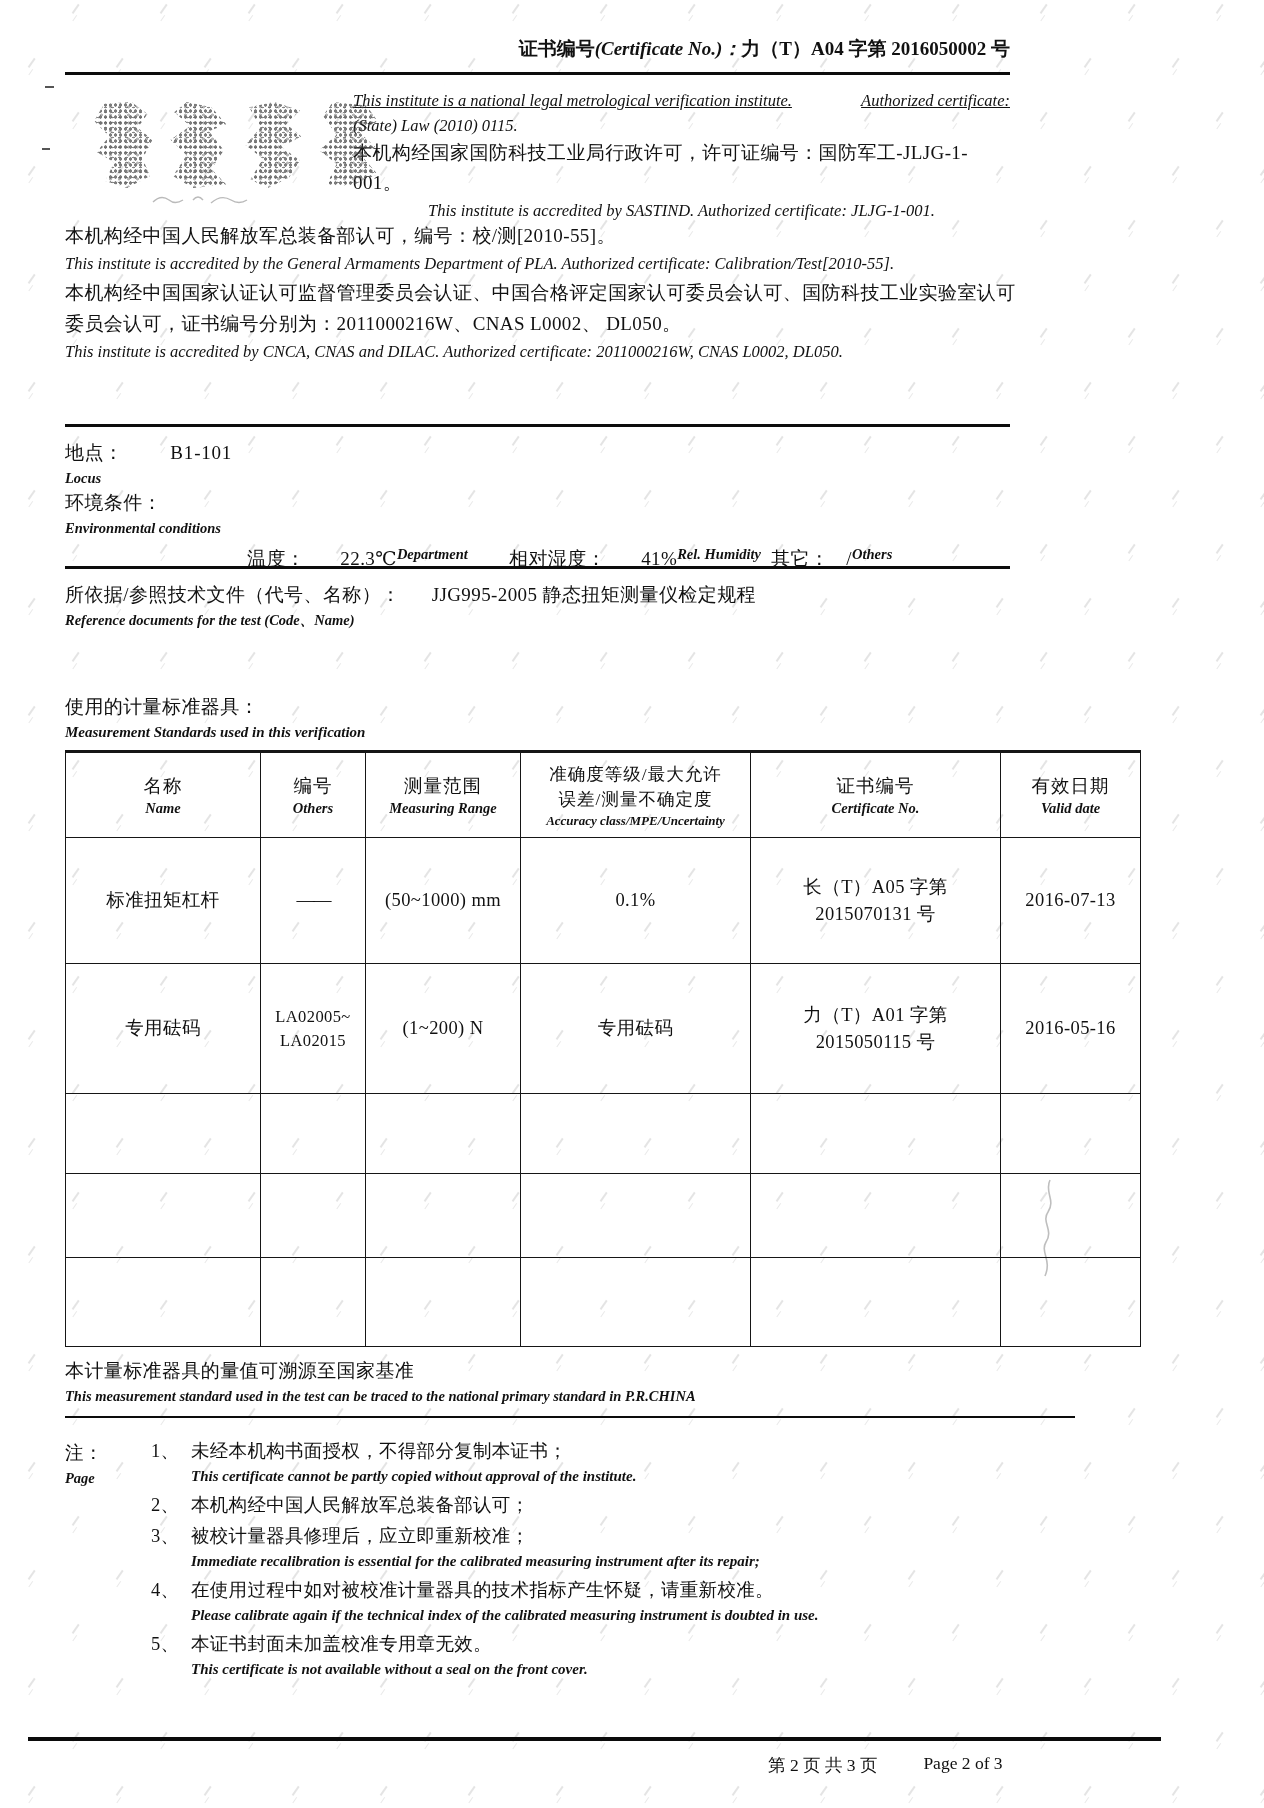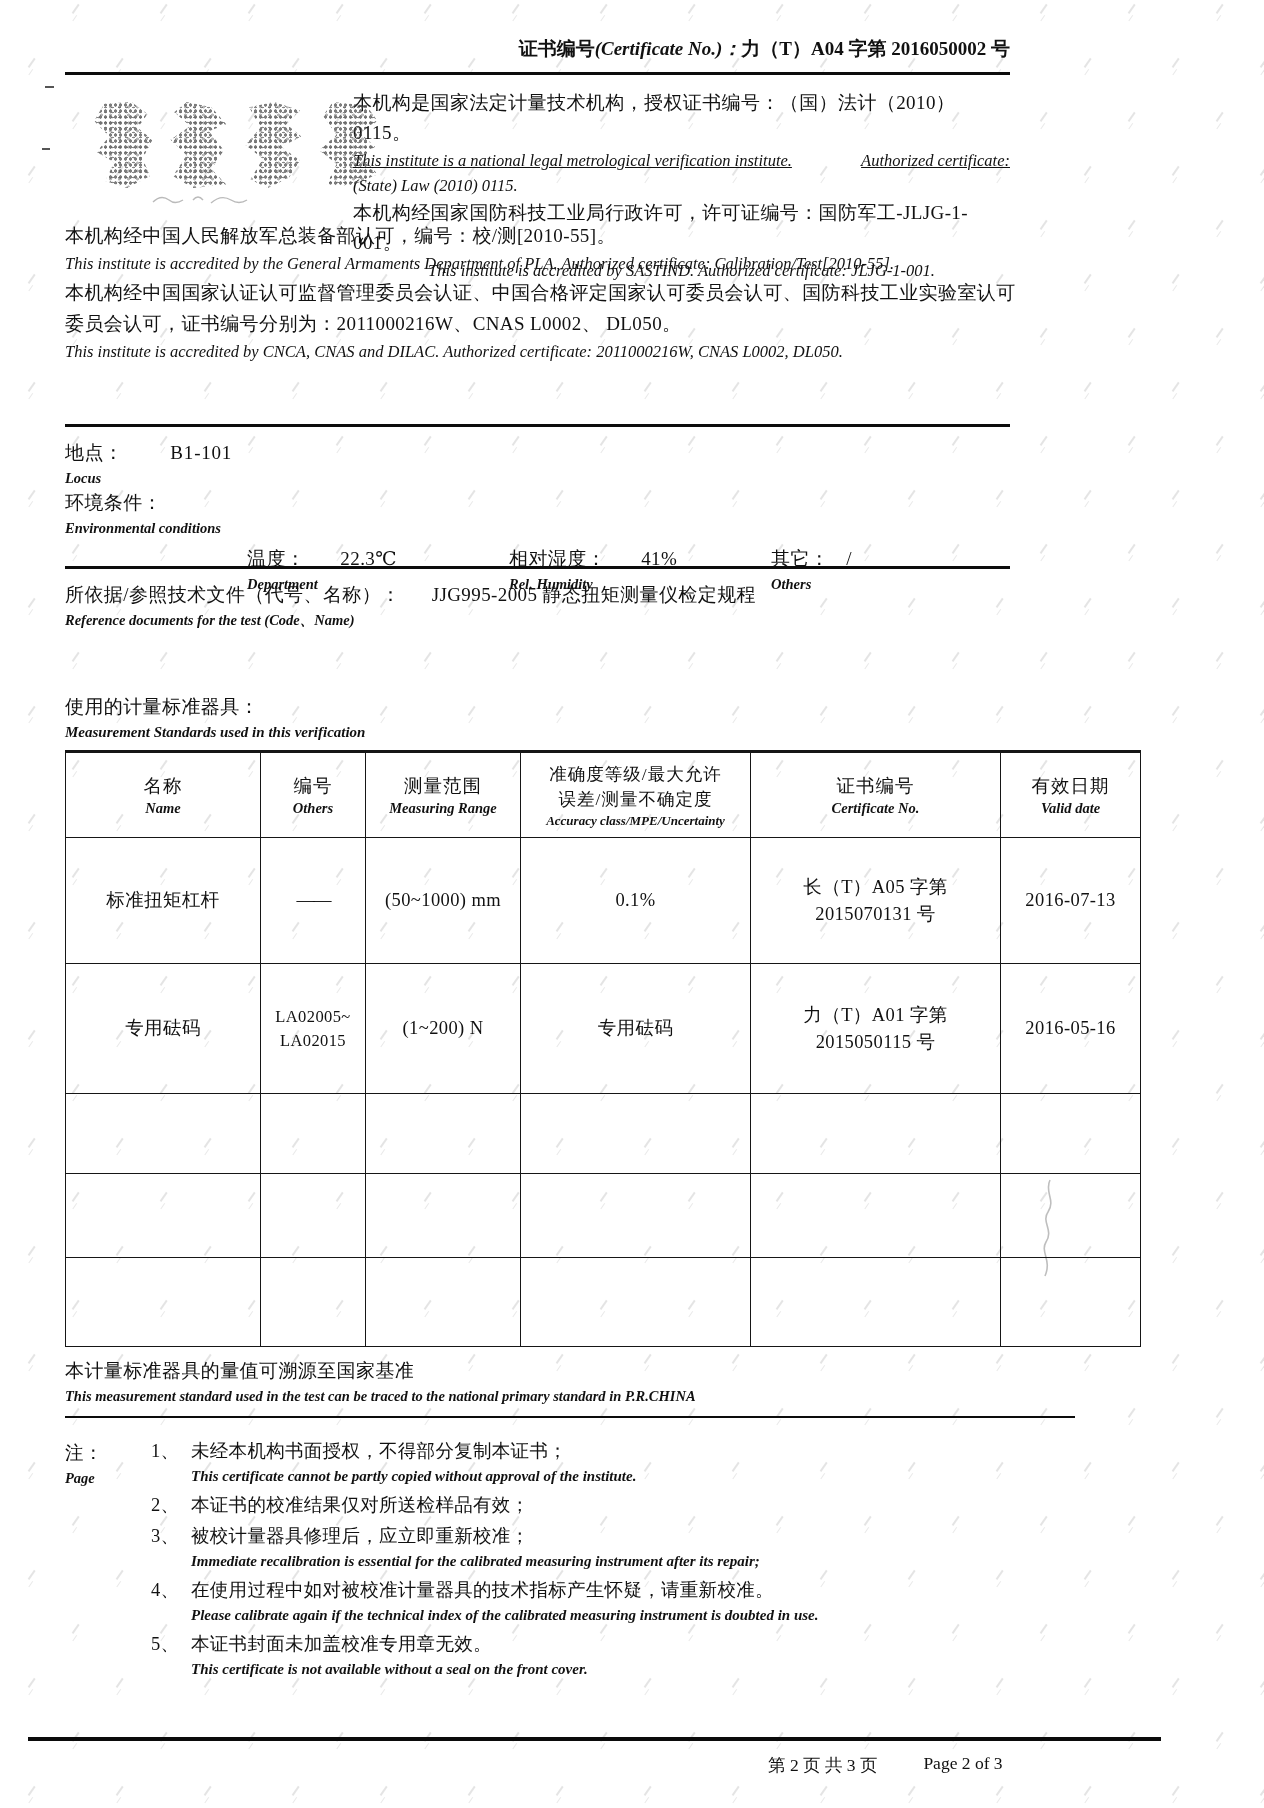--- a/index.html
+++ b/index.html
@@ -49,21 +49,21 @@
   .paras{top:220px;width:952px;}
   .paras .en{line-height:26px;}
   .paras .zh{line-height:31px;}
 
   .rule-2{top:424px;}
 
   
   .locus-sec{top:438px;}
   .inline-val{display:inline-block;margin-left:42px;letter-spacing:.8px;}
   .env-row{display:flex;margin-left:182px;margin-top:6px;}
-  .env-g{display:flex;flex-direction:column;}
+  .env-g{display:flex;}
   .env-g1{width:262px;}
   .env-g2{width:262px;}
   .env-line .val{display:inline-block;margin-left:30px;}
   .env-line .val-s{display:inline-block;margin-left:12px;}
 
   .rule-3{top:566px;}
 
   .ref-sec{top:580px;}
   .ref-sec .val{display:inline-block;margin-left:26px;}
 
@@ -623,21 +623,20 @@
           <div class="seal-glyph g1"></div>
           <div class="seal-glyph g2"></div>
           <div class="seal-glyph g3"></div>
           <div class="seal-glyph g4"></div>
         </div>
         <svg class="seal-sign" width="110" height="16" viewBox="0 0 110 16">
           <path d="M4 10 q8 -8 16 -2 q6 5 14 0 M44 8 q5 -6 10 0 M62 11 q10 -9 20 -3 q8 5 16 0" fill="none" stroke="#777" stroke-width="1.4"></path>
         </svg>
       </div>
       <div class="inst-text">
-        <div class="zh">本机构是国家法定计量技术机构，授权证书编号：（国）法计（2010）0115。</div>
         <div class="en en-split">
           <span>This institute is a national legal metrological verification institute.</span>
           <span>Authorized certificate:</span>
         </div>
         <div class="en">(State) Law (2010) 0115.</div>
         <div class="zh">本机构经国家国防科技工业局行政许可，许可证编号：国防军工-JLJG-1-001。</div>
         <div class="en en-center">This institute is accredited by SASTIND. Authorized certificate: JLJG-1-001.</div>
       </div>
     </div>
 
@@ -805,21 +804,21 @@
         <div class="note-item">
           <div class="note-zh">
               <span class="note-no">1、</span>
               <span>未经本机构书面授权，不得部分复制本证书；</span>
             </div>
           <div class="note-en">This certificate cannot be partly copied without approval of the institute.</div>
         </div>
         <div class="note-item">
           <div class="note-zh">
               <span class="note-no">2、</span>
-              <span>本证书的校准结果仅对所送检样品有效；</span>
+              <span>本机构经中国人民解放军总装备部认可；</span>
             </div>
         </div>
         <div class="note-item">
           <div class="note-zh">
               <span class="note-no">3、</span>
               <span>被校计量器具修理后，应立即重新校准；</span>
             </div>
           <div class="note-en">Immediate recalibration is essential for the calibrated measuring instrument after its repair;</div>
         </div>
         <div class="note-item">

